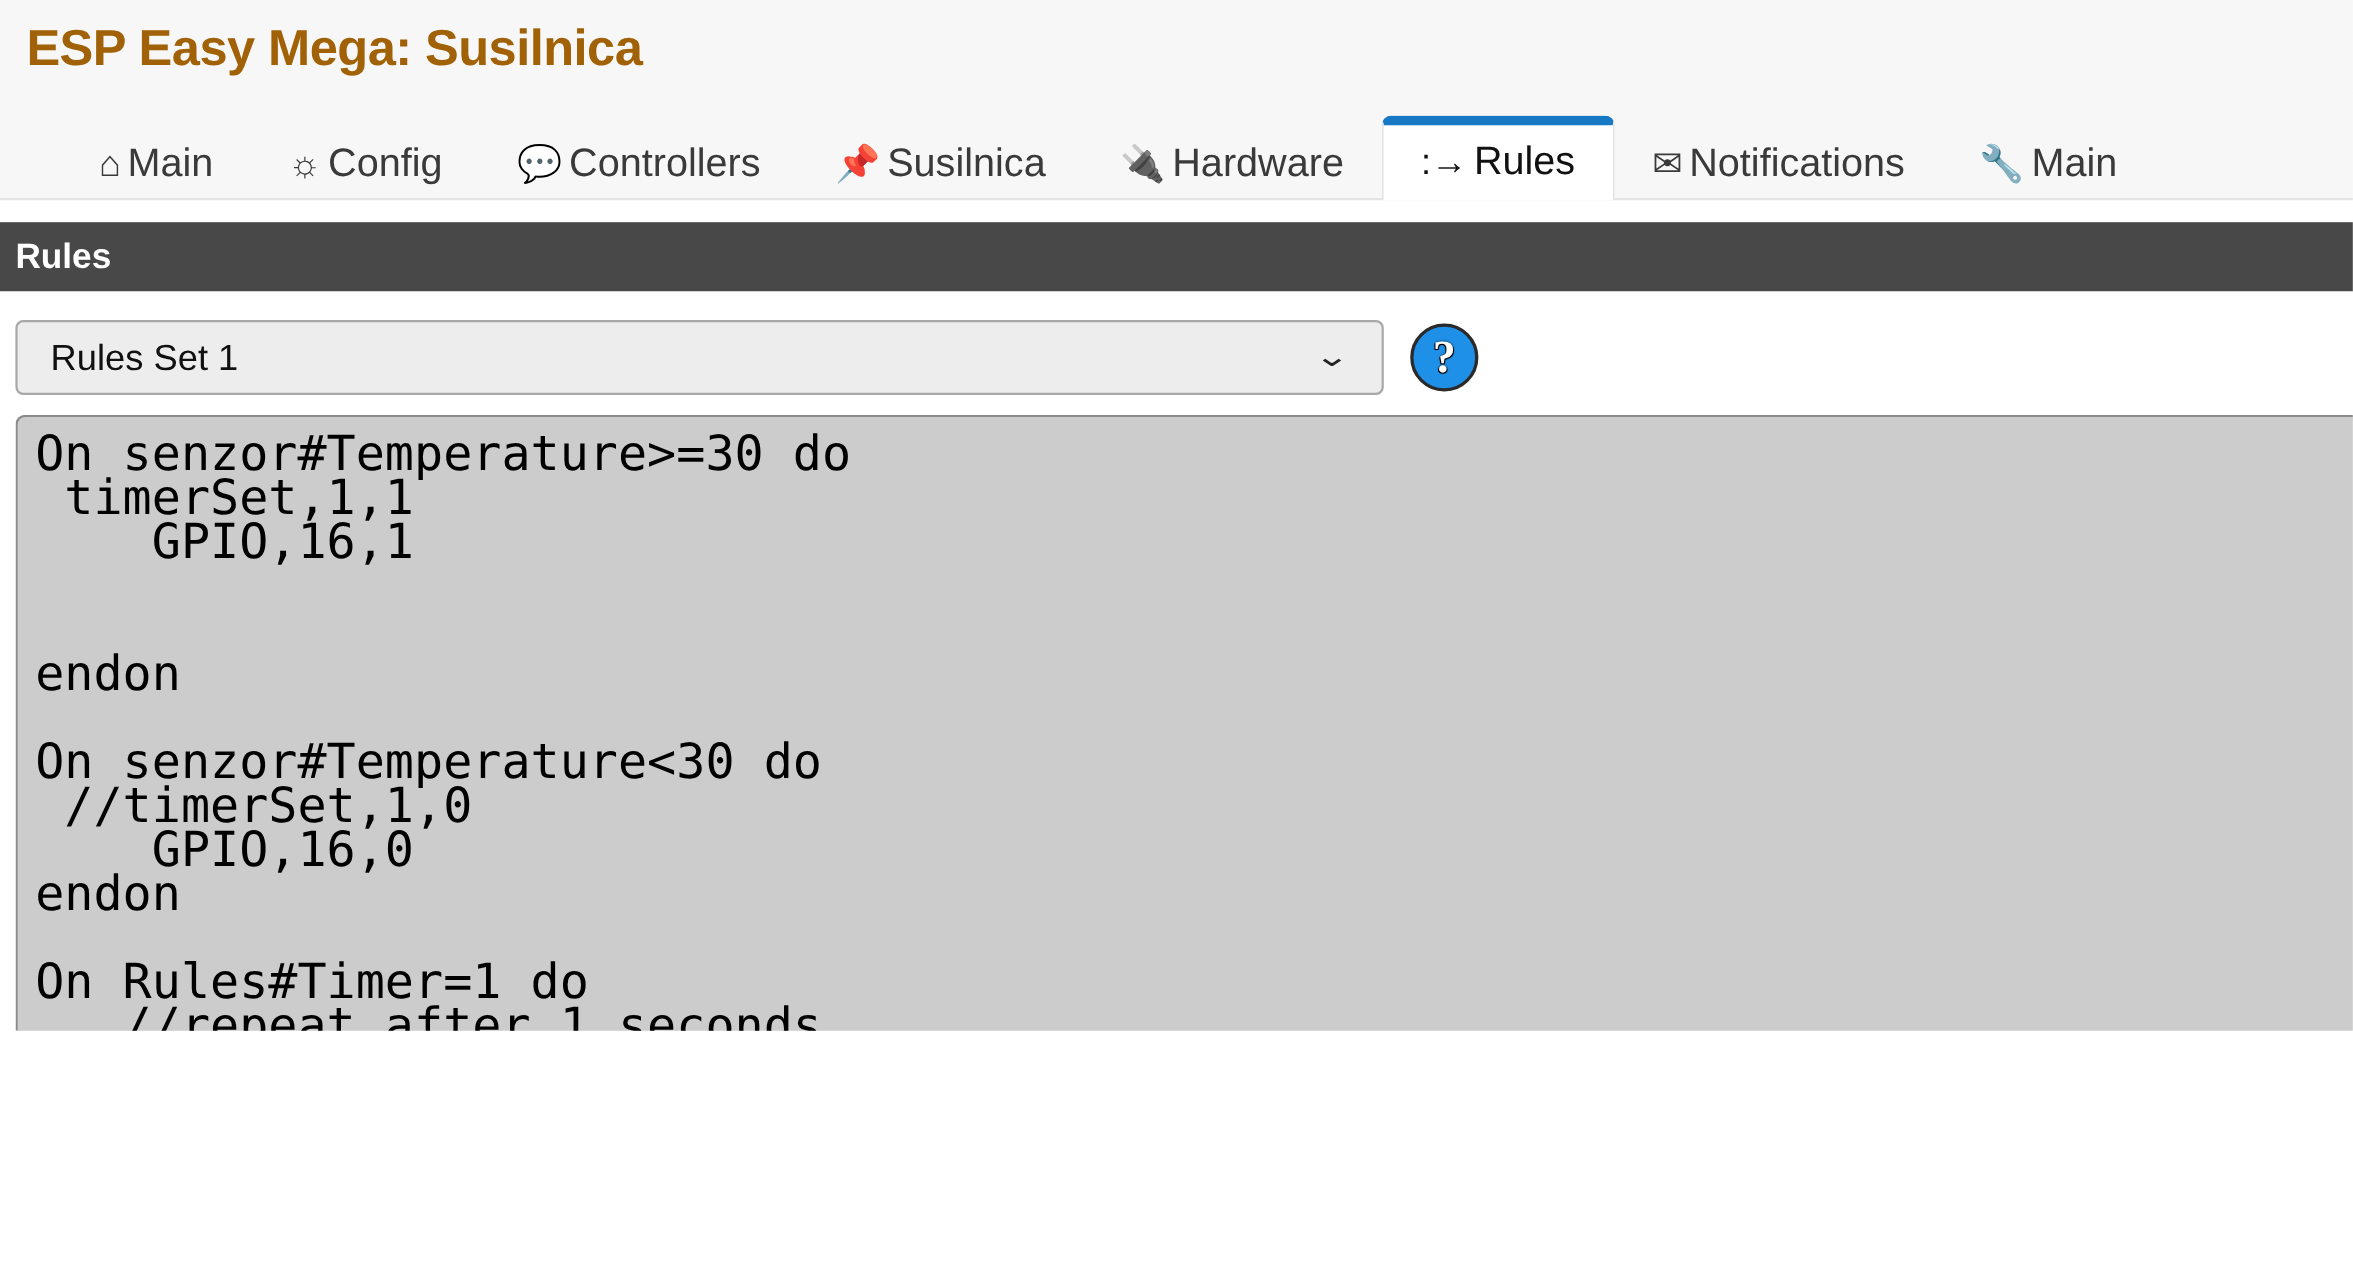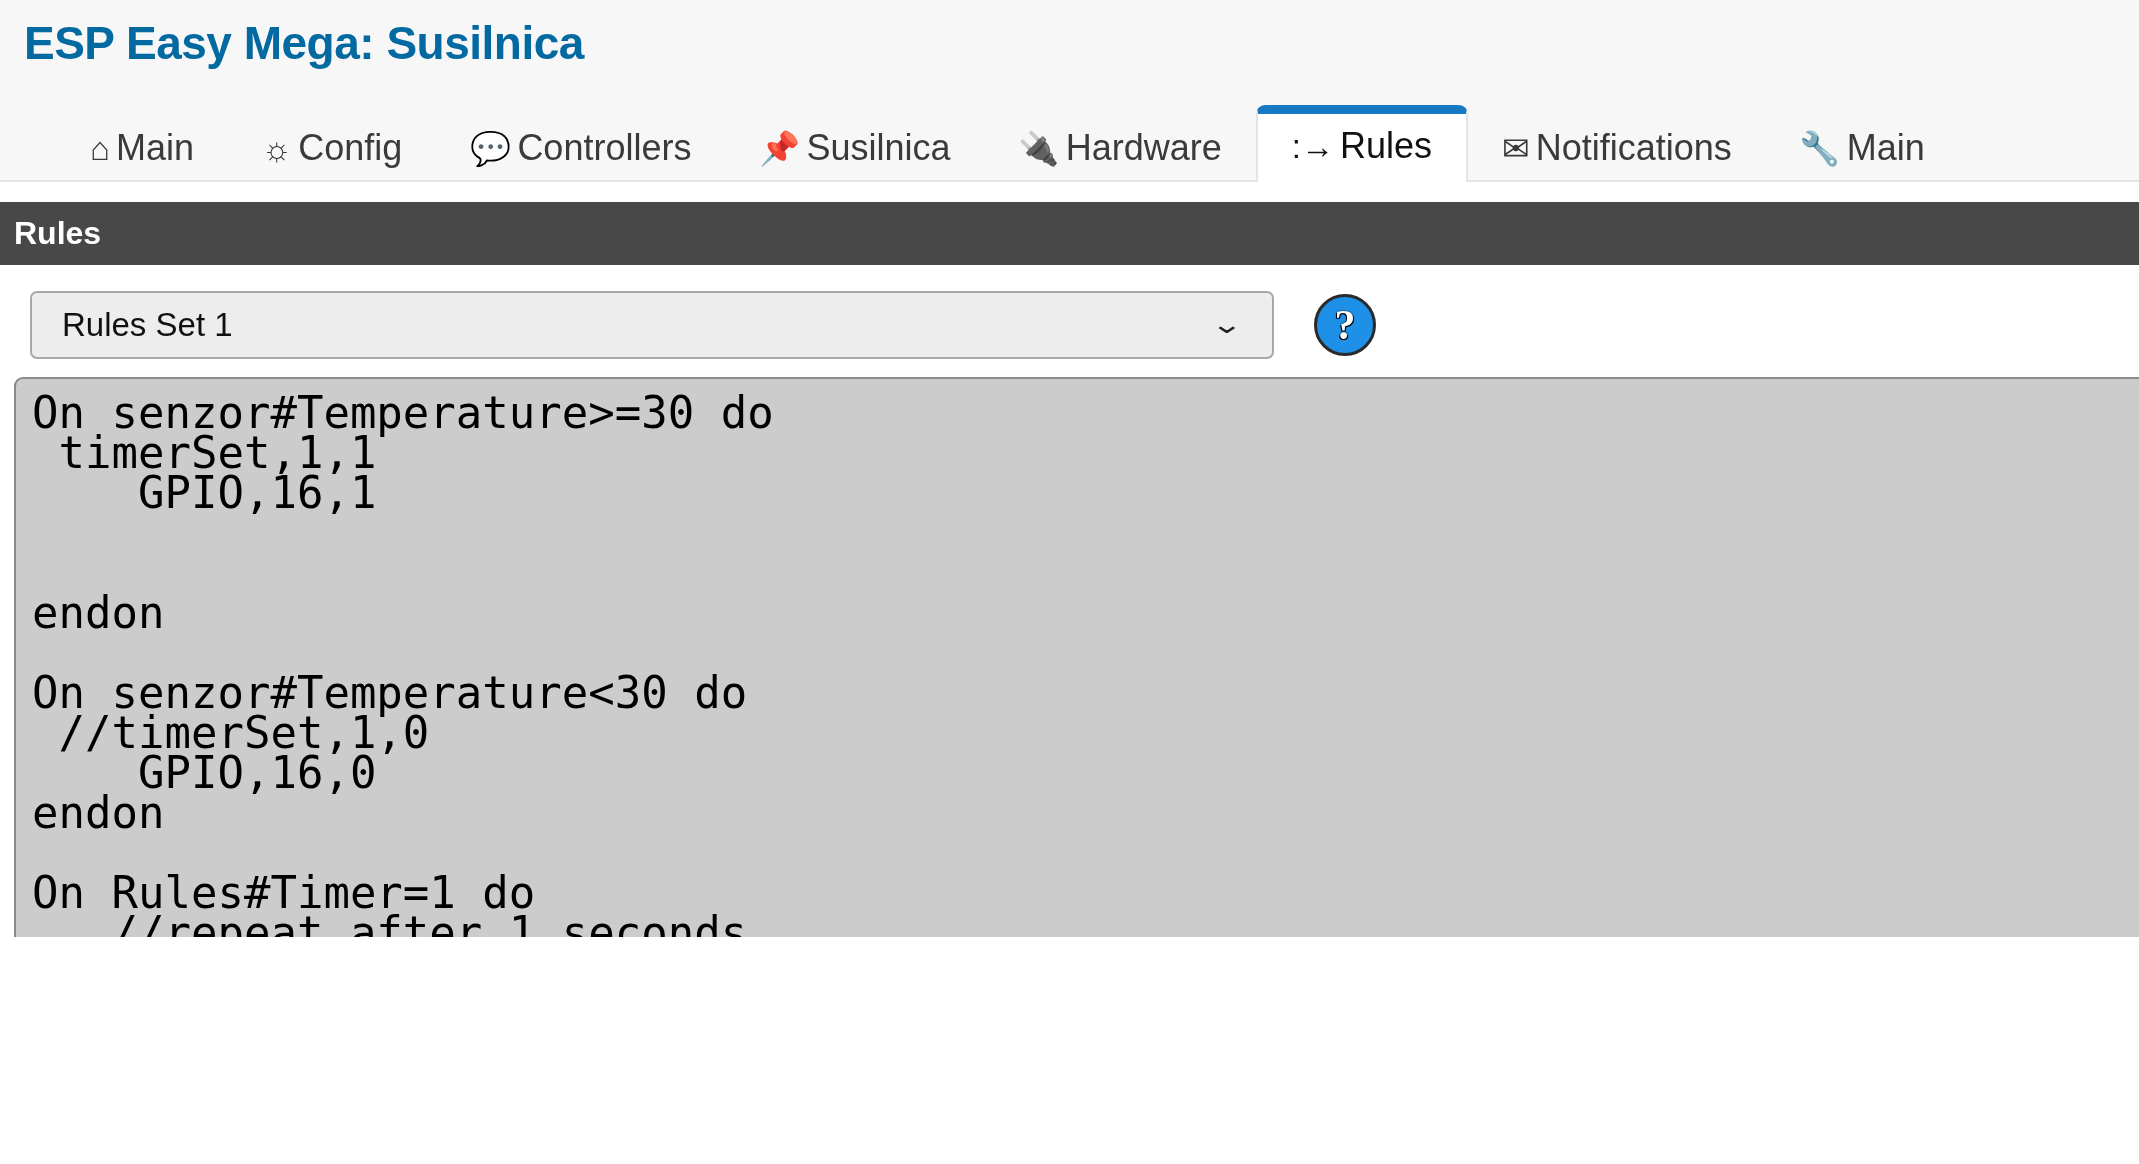--- a/index.html
+++ b/index.html
@@ -20,21 +20,21 @@
     background: #f7f7f7;
     padding: 12px 0 0 0;
     height: 82px;
     box-sizing: border-box;
   }
   .app-title {
     margin: 0;
     padding: 8px 0 0 24px;
     font-size: 46px;
     font-weight: bold;
-    color: #0369a1;
+    color: #a16207;
     letter-spacing: -0.5px;
     line-height: 1.0;
     white-space: nowrap;
   }
 
   
   .tabbar {
     background: #f7f7f7;
     border-bottom: 2px solid #e4e4e4;
     height: 100px;
@@ -90,23 +90,23 @@
     font-weight: bold;
     padding: 13px 0 13px 14px;
     line-height: 1.15;
     box-sizing: border-box;
   }
 
   
   .controls-row {
     display: flex;
     align-items: center;
-    padding: 26px 0 18px 30px;
-    background: #ffffff;
-    gap: 40px;
+    padding: 26px 0 18px 14px;
+    background: #ffffff;
+    gap: 24px;
   }
   .ruleset-select {
     width: 1244px;
     height: 68px;
     box-sizing: border-box;
     background: #ededed;
     border: 2px solid #a8a8a8;
     border-radius: 7px;
     font-size: 33px;
     font-family: "Liberation Sans", sans-serif;

